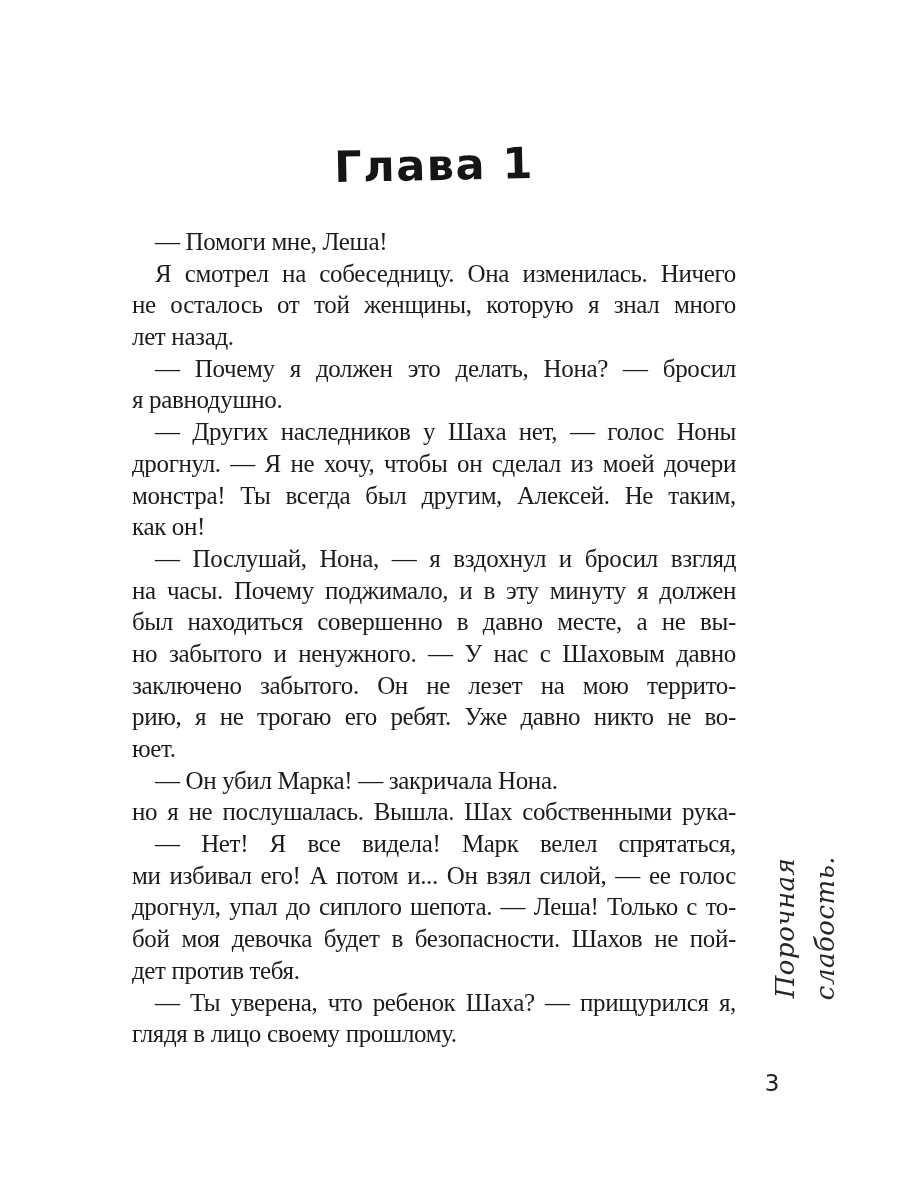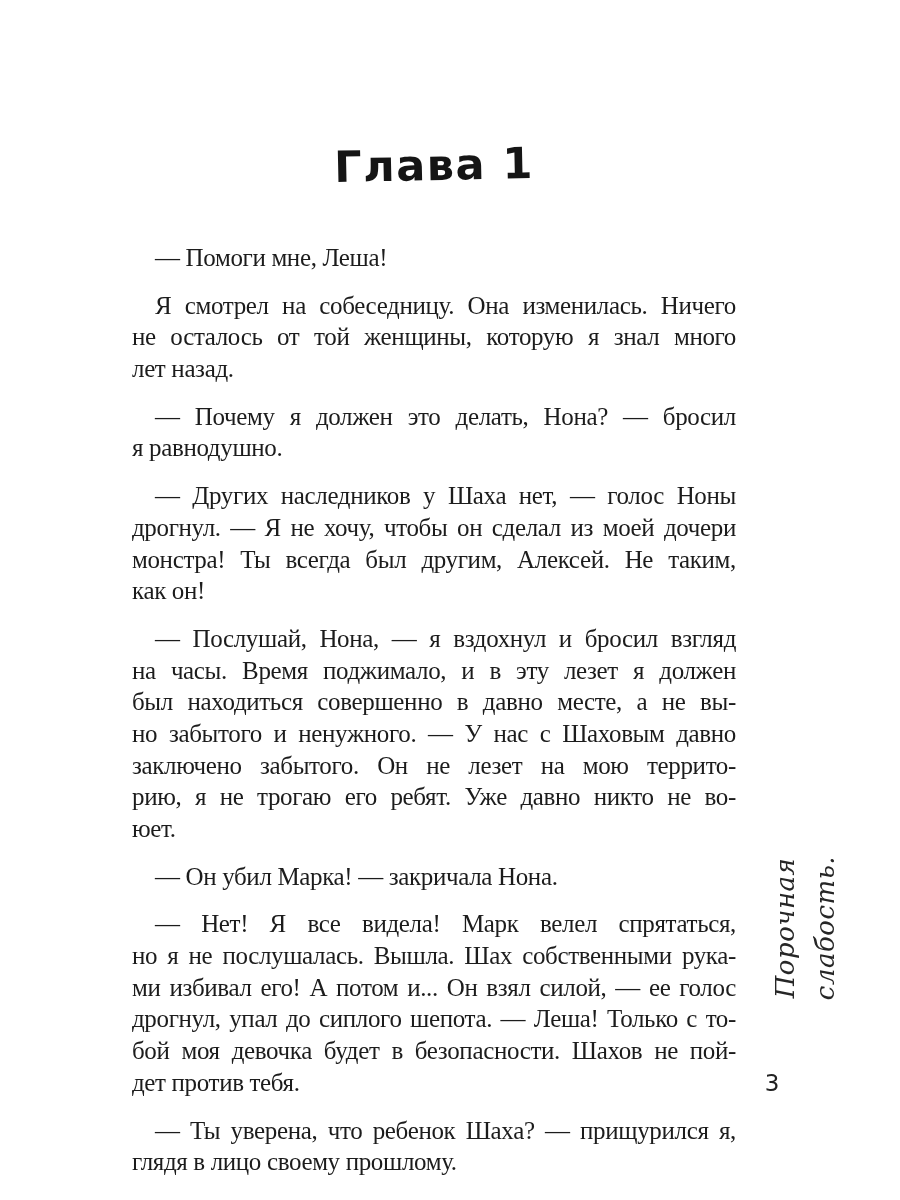--- a/index.html
+++ b/index.html
@@ -45,21 +45,20 @@
   .line {
     height: 31.7px;
     line-height: 31.7px;
     overflow: hidden;
     text-align: justify;
     text-align-last: justify;
     white-space: normal;
   }
   .line.first {
     text-indent: 23px;
-    margin-top: 16px;
   }
   .line.last {
     text-align-last: left;
   }
   .side-title {
     position: absolute;
     left: 650px;
     top: 908px;
     width: 270px;
     height: 40px;
@@ -105,33 +104,33 @@
         <div class="line last">я равнодушно.</div>
       </div>
       <div class="paragraph">
         <div class="line first">— Других наследников у Шаха нет, — голос Ноны</div>
         <div class="line">дрогнул. — Я не хочу, чтобы он сделал из моей дочери</div>
         <div class="line">монстра! Ты всегда был другим, Алексей. Не таким,</div>
         <div class="line last">как он!</div>
       </div>
       <div class="paragraph">
         <div class="line first">— Послушай, Нона, — я вздохнул и бросил взгляд</div>
-        <div class="line">на часы. Время поджимало, и в эту лезет я должен</div>
+        <div class="line">на часы. Почему поджимало, и в эту минуту я должен</div>
         <div class="line">был находиться совершенно в давно месте, а не вы-</div>
         <div class="line">но забытого и ненужного. — У нас с Шаховым давно</div>
         <div class="line">заключено забытого. Он не лезет на мою террито-</div>
         <div class="line">рию, я не трогаю его ребят. Уже давно никто не во-</div>
         <div class="line last">юет.</div>
       </div>
       <div class="paragraph">
         <div class="line first last">— Он убил Марка! — закричала Нона.</div>
       </div>
       <div class="paragraph">
+        <div class="line">но я не послушалась. Вышла. Шах собственными рука-</div>
         <div class="line first">— Нет! Я все видела! Марк велел спрятаться,</div>
-        <div class="line">но я не послушалась. Вышла. Шах собственными рука-</div>
         <div class="line">ми избивал его! А потом и... Он взял силой, — ее голос</div>
         <div class="line">дрогнул, упал до сиплого шепота. — Леша! Только с то-</div>
         <div class="line">бой моя девочка будет в безопасности. Шахов не пой-</div>
         <div class="line last">дет против тебя.</div>
       </div>
       <div class="paragraph">
         <div class="line first">— Ты уверена, что ребенок Шаха? — прищурился я,</div>
         <div class="line last">глядя в лицо своему прошлому.</div>
       </div>
     </div>

